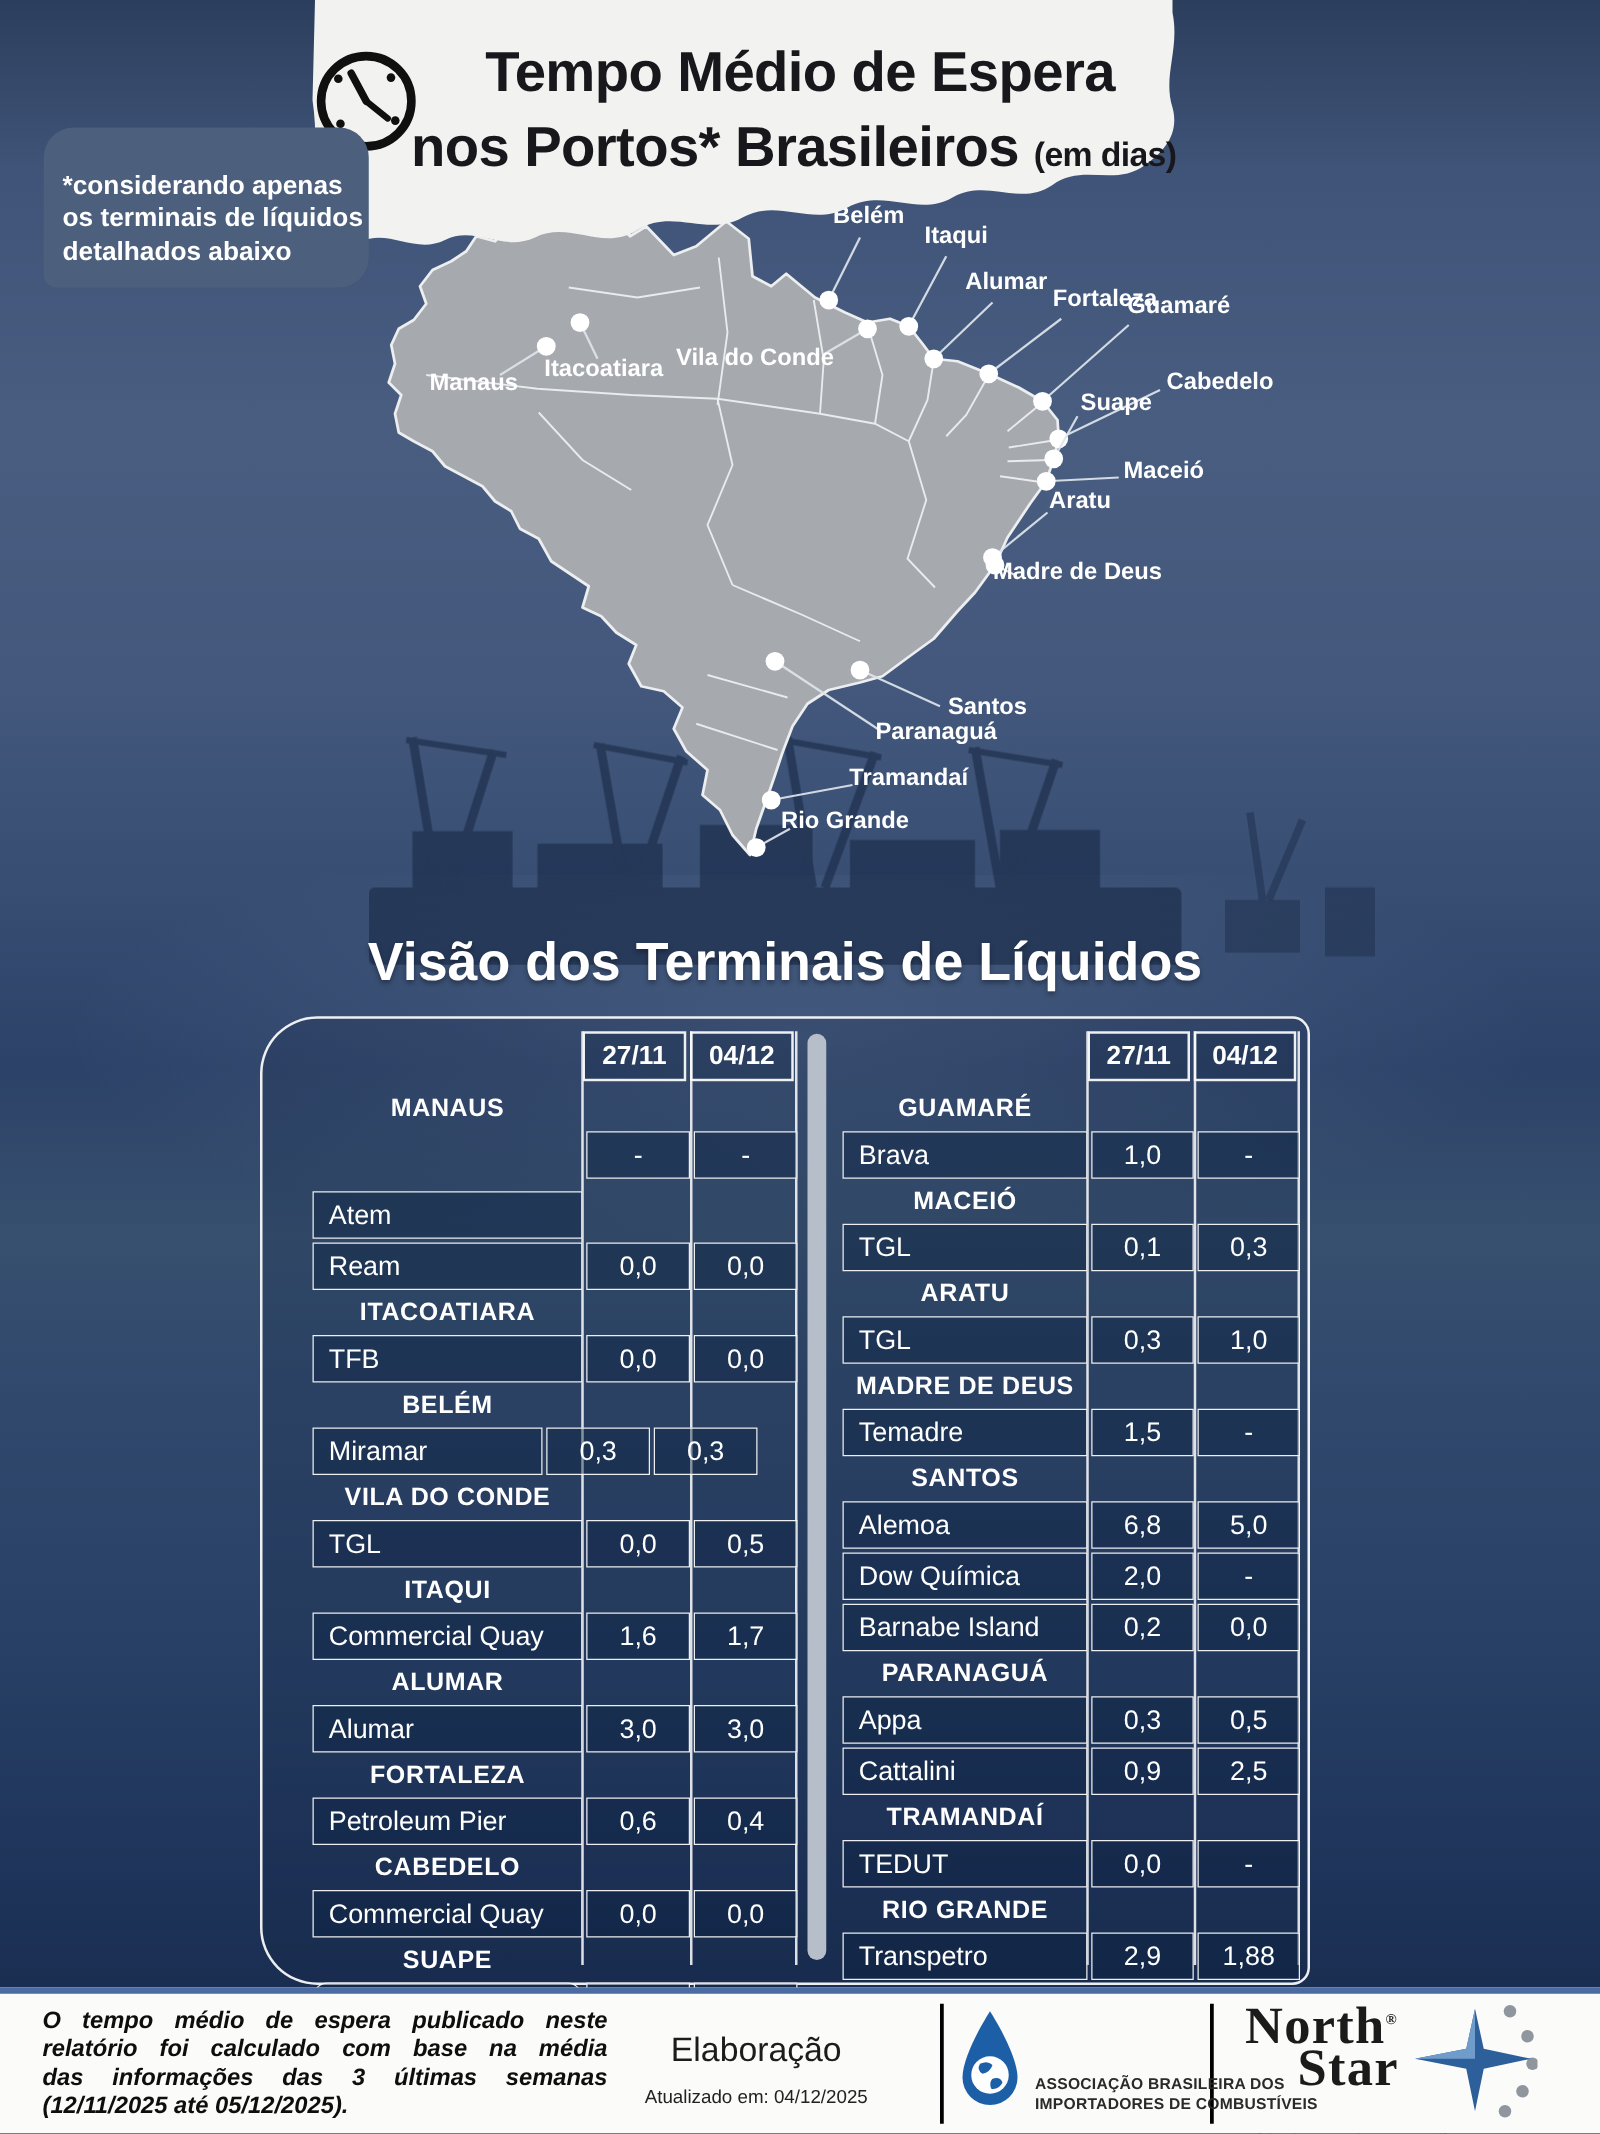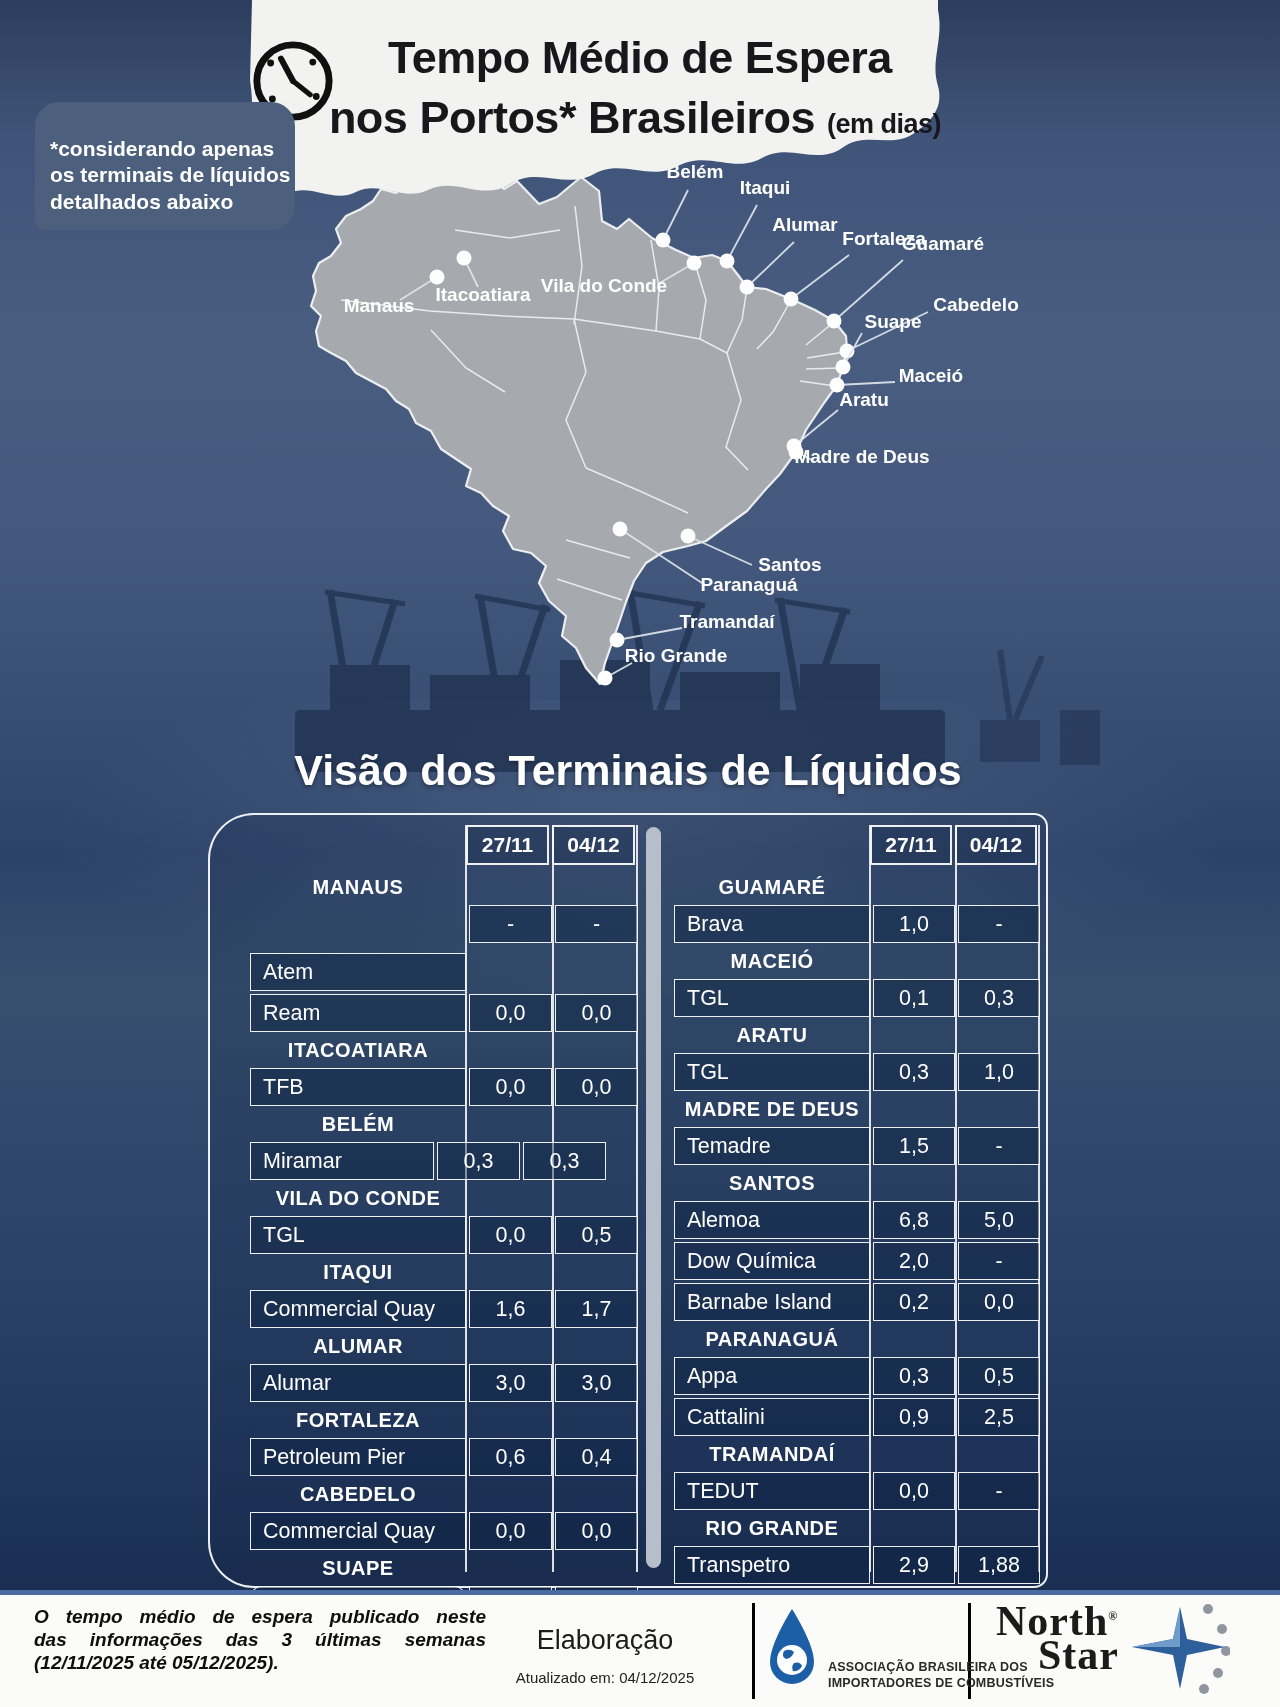--- a/index.html
+++ b/index.html
@@ -376,20 +376,21 @@
           <div class="cell name" style="width: 196px;">Transpetro</div>
           <div class="cell val">2,9</div>
           <div class="cell val">1,88</div>
         </div>
       </div>
   </div>
 
   <div class="footer">
     <div class="f-note">
       <div class="jline">O tempo médio de espera publicado neste</div>
+      <div class="jline">relatório foi calculado com base na média</div>
       <div class="jline">das informações das 3 últimas semanas</div>
       <div>(12/11/2025 até 05/12/2025).</div>
     </div>
     <div class="f-elab">Elaboração</div>
     <div class="f-upd">Atualizado em: 04/12/2025</div>
     <div class="f-div" style="left:752px"></div>
     <div class="f-div" style="left:968px"></div>
 
     <svg class="drop" viewBox="0 0 56 80">
       <path d="M28,2 C28,2 6,36 6,55 a22,22 0 0 0 44,0 C50,36 28,2 28,2 Z" fill="#1d5fa7"></path>

